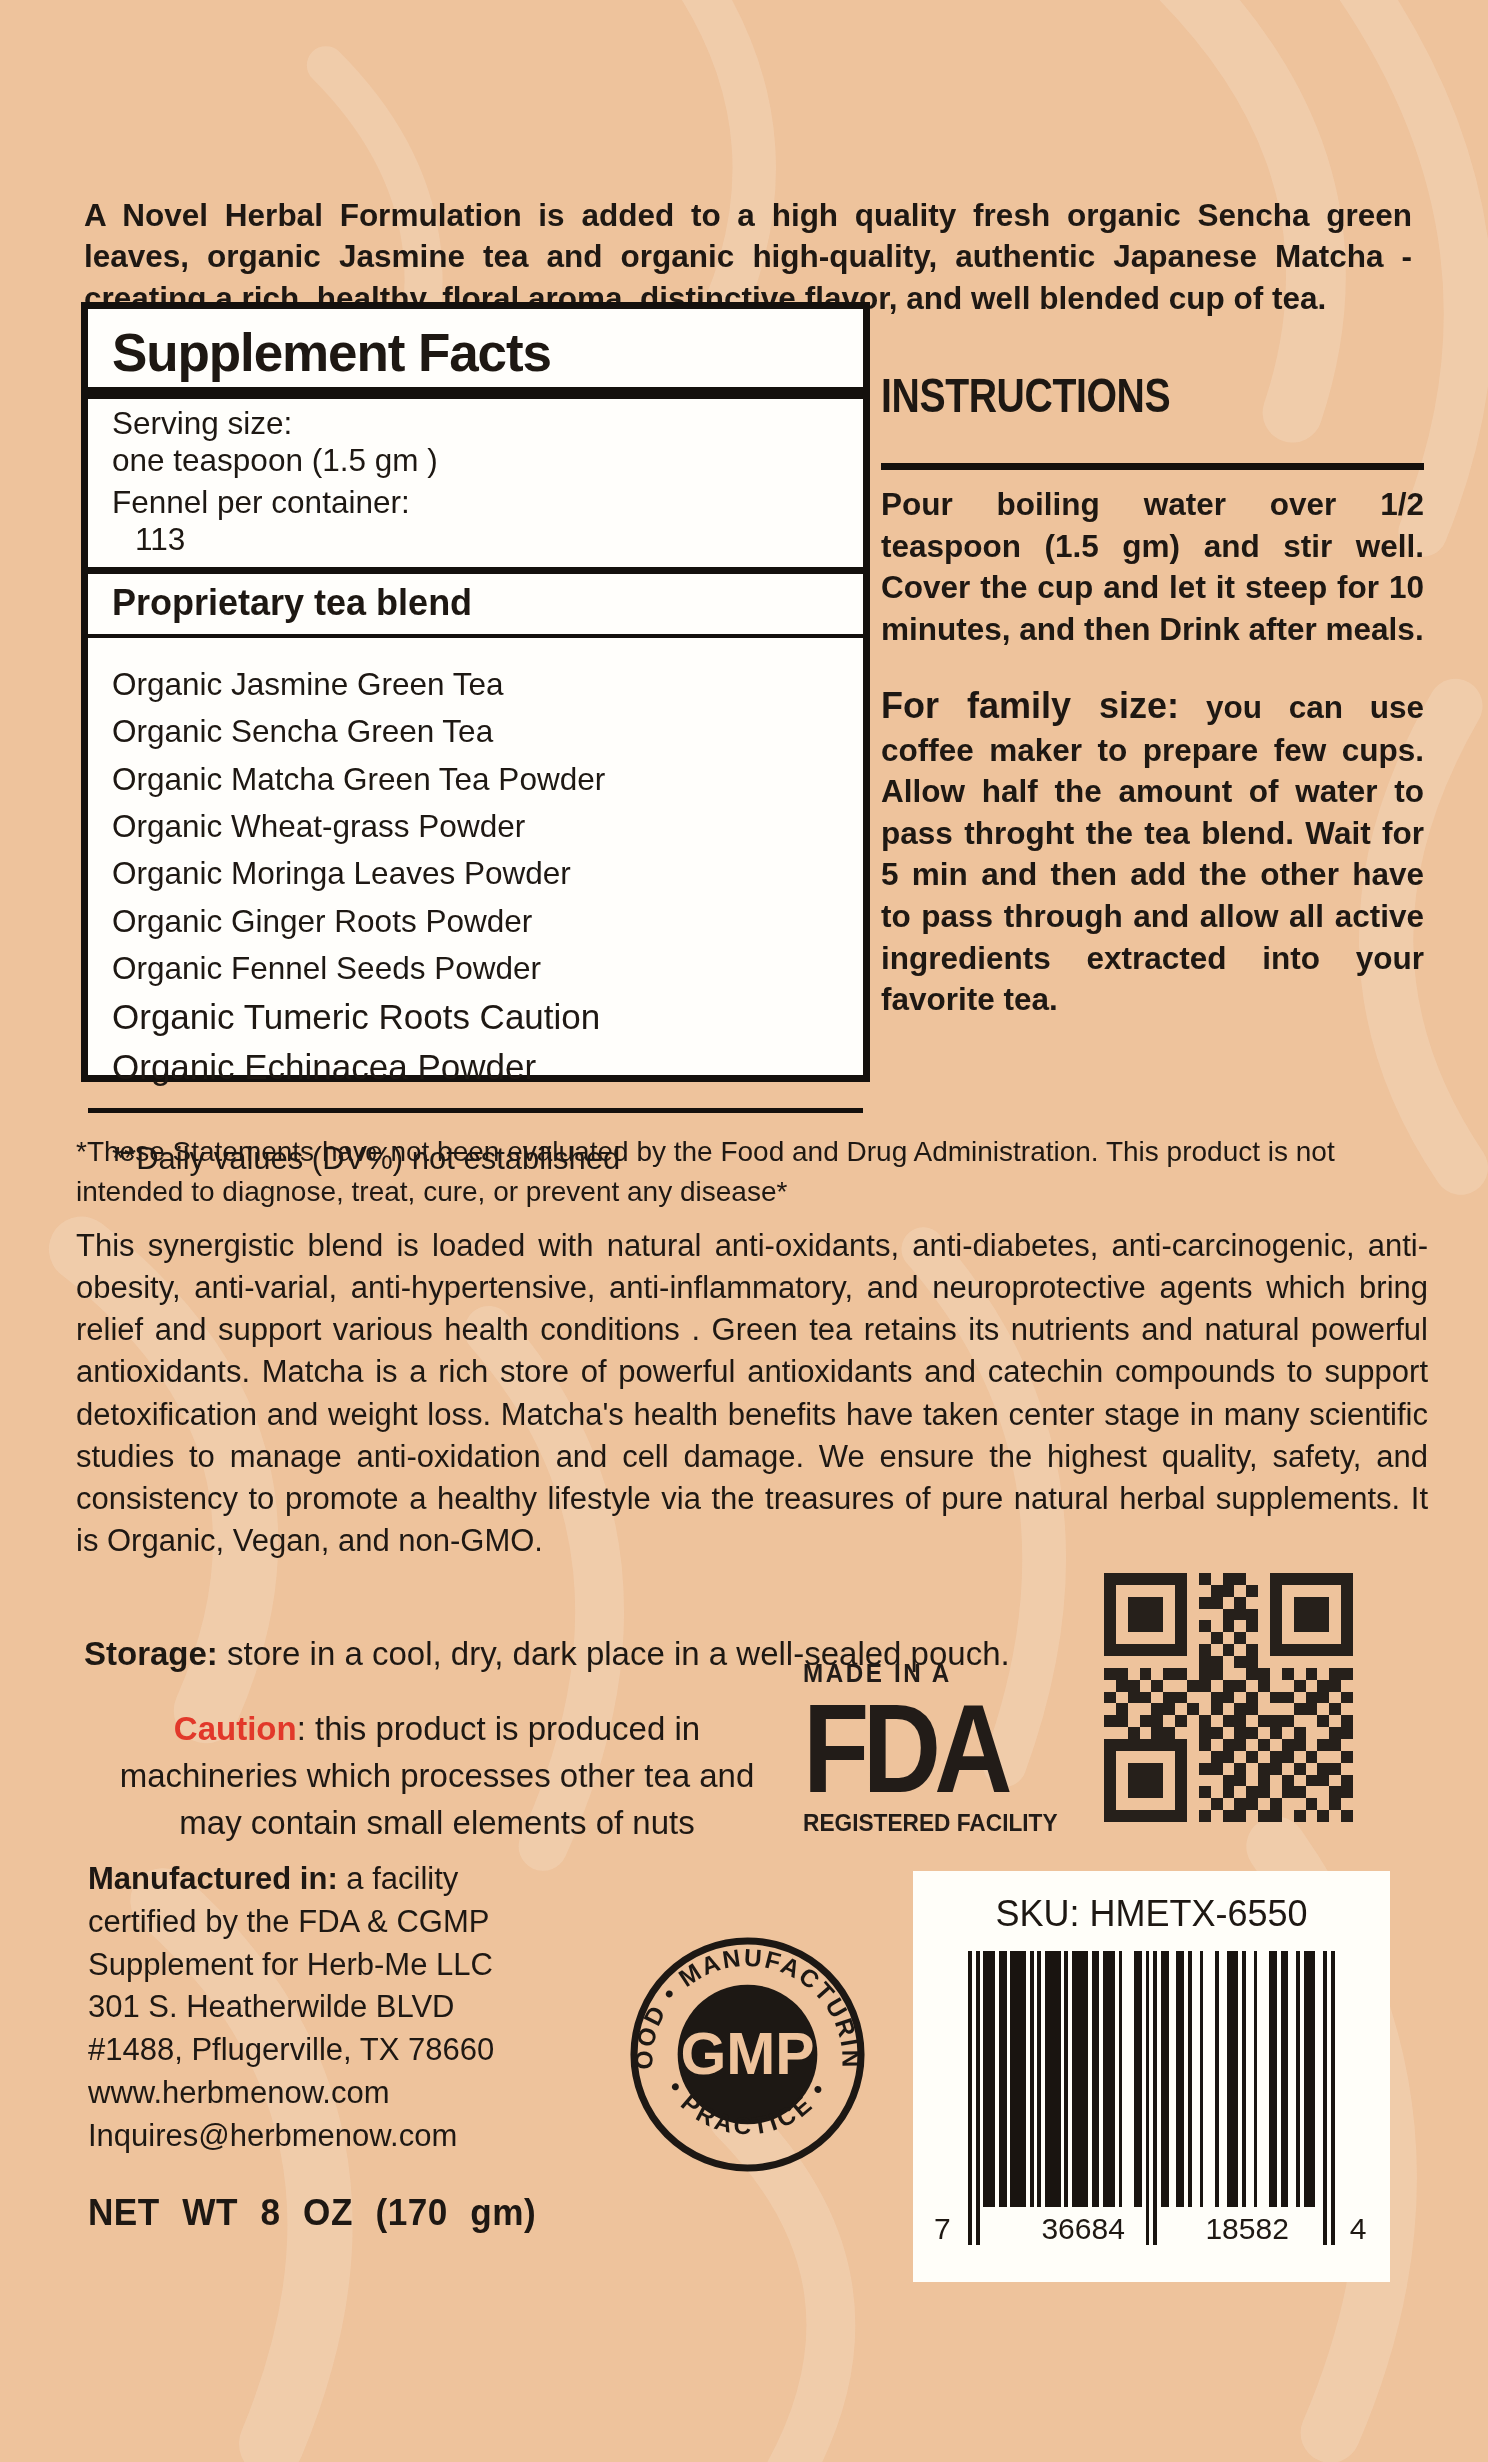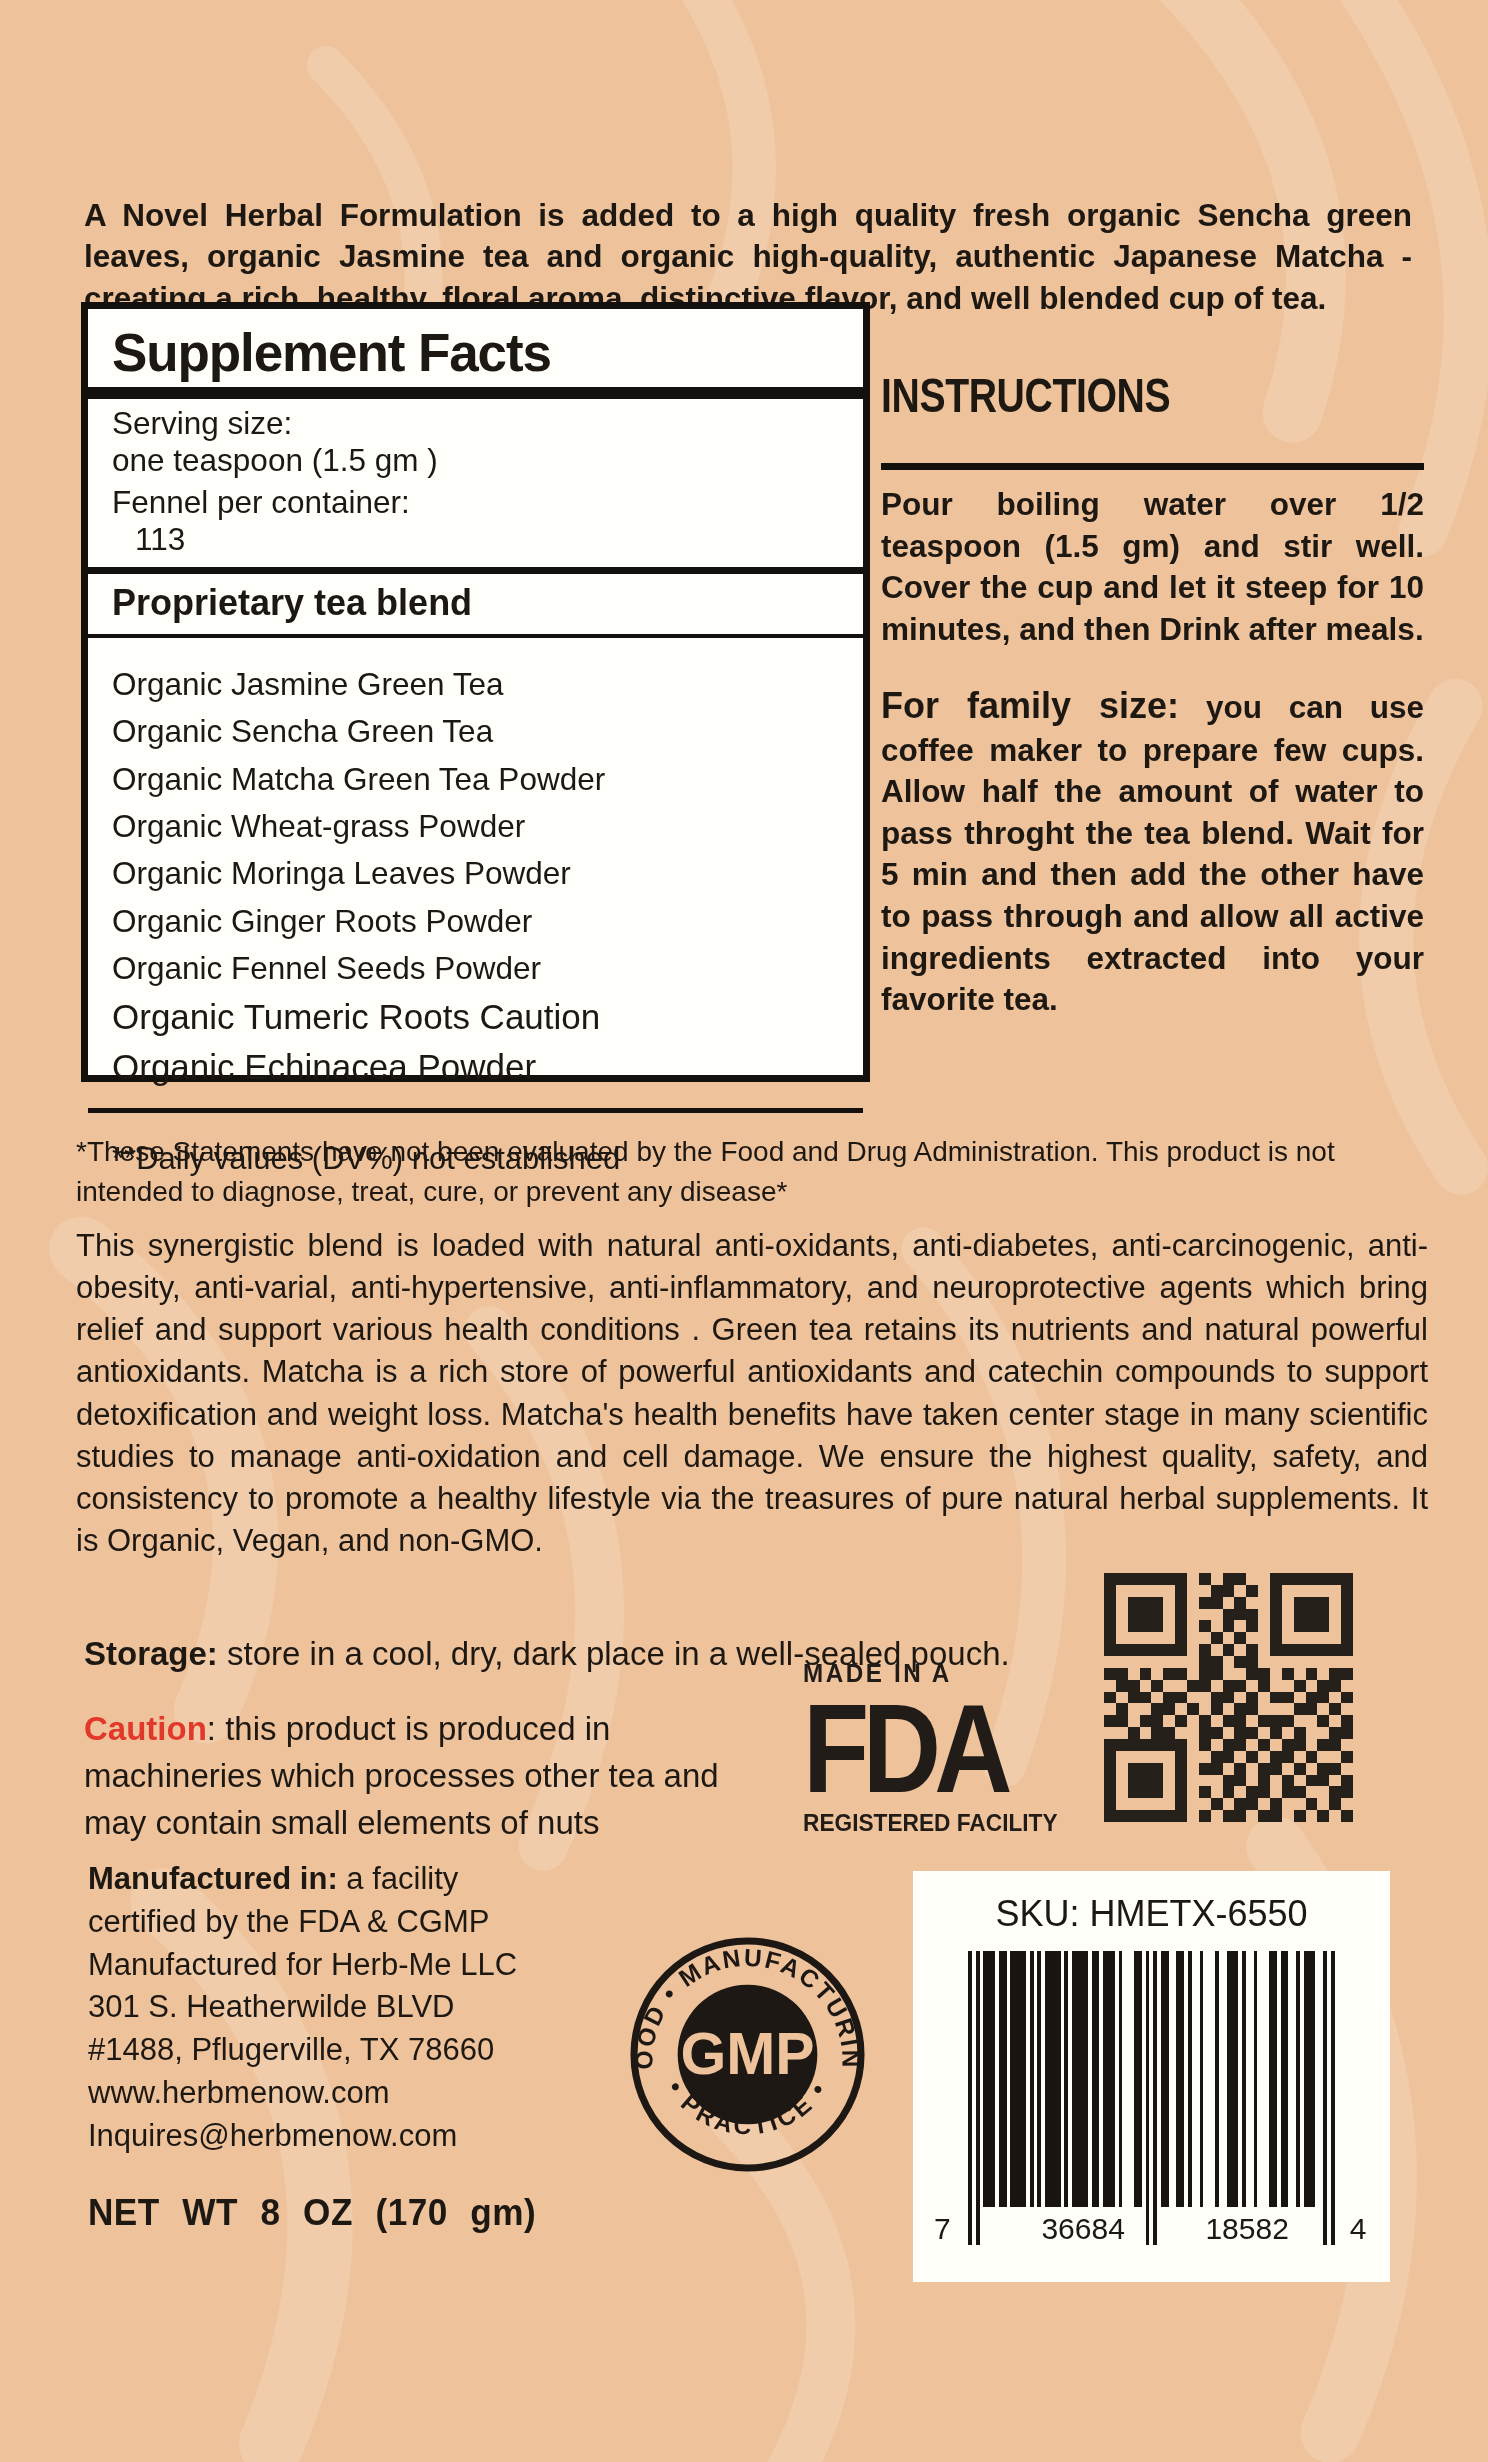--- a/index.html
+++ b/index.html
@@ -68,21 +68,21 @@
   .description{
     position:absolute;left:76px;top:1194px;width:1352px;
     font-size:31px;line-height:1.36;text-align:justify;
   }
 
   
   .storage{position:absolute;left:84px;top:1602px;width:1032px;font-size:33px;}
   .bold{font-weight:bold;}
   .caution{
     position:absolute;left:84px;top:1672px;width:706px;
-    font-size:33px;line-height:1.43;
+    font-size:33px;line-height:1.43;text-align:center;
   }
   .caution-label{color:#e2382a;font-weight:bold;}
 
   
   .fda{position:absolute;left:803px;top:1659px;width:244px;text-align:left;color:#221c18;}
   .fda-line1{font-size:25.5px;font-weight:bold;letter-spacing:2.7px;transform:scaleX(.95);transform-origin:left;}
   .fda-main{
     font-size:126px;font-weight:bold;letter-spacing:-7.6px;line-height:.95;
     transform:scaleX(0.86);transform-origin:left;margin-top:1.1px;
   }
@@ -641,21 +641,21 @@
       <div></div>
       <div class="qm"></div>
       <div></div>
       <div class="qm"></div>
     </div>
 
   <div class="mfg">
     <div><span class="bold">Manufactured in:</span><span> a facility</span></div>
     <div id="mfg-lines">
         <div>certified by the FDA &amp; CGMP</div>
-        <div>Manufactured for Herb-Me LLC</div>
+        <div>Supplement for Herb-Me LLC</div>
         <div>301 S. Heatherwilde BLVD</div>
         <div>#1488, Pflugerville, TX 78660</div>
         <div>www.herbmenow.com</div>
         <div>Inquires@herbmenow.com</div>
       </div>
   </div>
 
   <svg class="gmp" viewBox="0 0 460 460" xmlns="http://www.w3.org/2000/svg">
     <circle cx="230" cy="230" r="208" fill="none" stroke="#1d1814" stroke-width="13"></circle>
     <circle cx="230" cy="230" r="128" fill="#1d1814"></circle>

